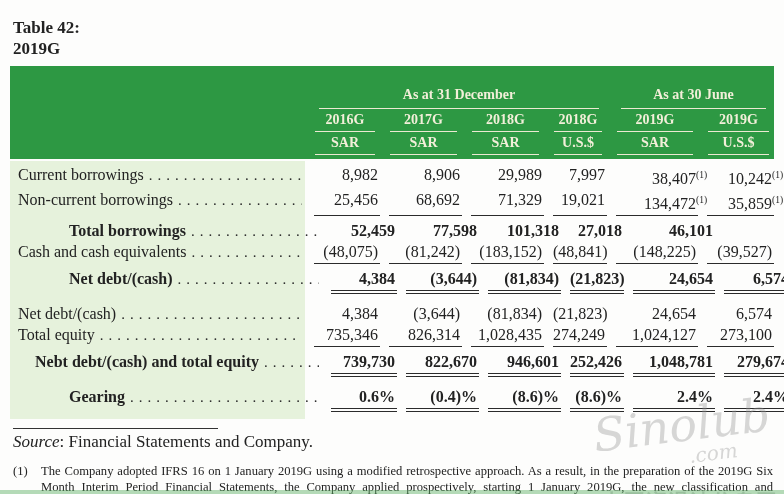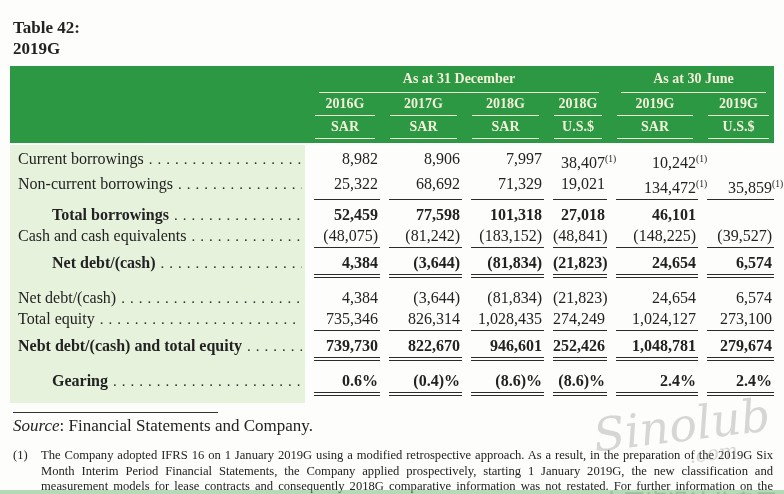--- a/index.html
+++ b/index.html
@@ -21,30 +21,30 @@
 
   
   .tablewrap { margin: 7px 10px 0 10px; width: 764px; }
   .grid { display: grid; grid-template-columns: 295px 75px 82px 82px 63px 91px 76px; }
 
   .thead { background: #2D9843; color: #F2EFD9; font-weight: bold; padding: 5px 0 4px 0; }
   .hrow { align-items: end; }
   .grp1 { grid-column: 2 / span 4; }
   .grp2 { grid-column: 6 / span 2; }
   .grp  { text-align: center; font-size: 14px; padding-bottom: 2px;
-          border-bottom: 1px solid #ECE9D2; margin: 0 8px 0 14px; height: 22px; }
+          border-bottom: 1px solid #ECE9D2; margin: 16px 8px 0 14px; height: 22px; }
   .hcell { text-align: center; font-size: 14px; border-bottom: 1px solid #ECE9D2;
            margin: 3px 5px 0 10px; padding-bottom: 2px; height: 20px; }
   .unitsnote { grid-column: 2 / span 6; text-align: center; font-size: 13.5px; padding-top: 4px; height: 21px; }
 
   .tbody { position: relative; margin-top: 2px; padding: 4px 0 7px 0; }
   .tbody::before { content: ""; position: absolute; left: 0; top: 0; bottom: 0;
                    width: 295px; background: #E6F2DC; }
   .row { position: relative; line-height: 20px; font-size: 16px; }
-  .row.bold { font-weight: bold; }
+  .row.bold { font-weight: bold; padding-left: 17px; }
   .row.gap-s { margin-top: 5px; }
   .row.gap-l { margin-top: 10px; }
 
   .lbl-cell { display: flex; align-items: baseline; padding-left: 8px; padding-right: 3px; overflow: hidden; }
   .lbl-cell.indent { padding-left: 42px; }
   .lbl { white-space: nowrap; }
   .dots { flex: 1; overflow: hidden; white-space: nowrap; letter-spacing: 5px;
           padding-left: 5px; color: #2b2b2b; font-weight: normal; font-size: 15px; }
 
   .num { text-align: right; padding: 0 2px 1px 0; margin-left: 9px; white-space: nowrap; }
@@ -121,30 +121,31 @@
     </div>
 
     <div class="tbody" id="tbody">
         <div class="row grid">
           <div class="lbl-cell">
             <span class="lbl">Current borrowings</span>
             <span class="dots">......................................................................</span>
           </div>
           <div class="num">8,982</div>
           <div class="num">8,906</div>
+          <div class="num">29,989</div>
           <div class="num">7,997</div>
           <div class="num">38,407<span class="sup">(1)</span></div>
           <div class="num">10,242<span class="sup">(1)</span></div>
         </div>
         <div class="row grid">
           <div class="lbl-cell">
             <span class="lbl">Non-current borrowings</span>
             <span class="dots">......................................................................</span>
           </div>
-          <div class="num ul-s">25,322</div>
+          <div class="num ul-s">25,456</div>
           <div class="num ul-s">68,692</div>
           <div class="num ul-s">71,329</div>
           <div class="num ul-s">19,021</div>
           <div class="num ul-s">134,472<span class="sup">(1)</span></div>
           <div class="num ul-s">35,859<span class="sup">(1)</span></div>
         </div>
         <div class="row grid bold gap-s">
           <div class="lbl-cell indent">
             <span class="lbl">Total borrowings</span>
             <span class="dots">......................................................................</span>

